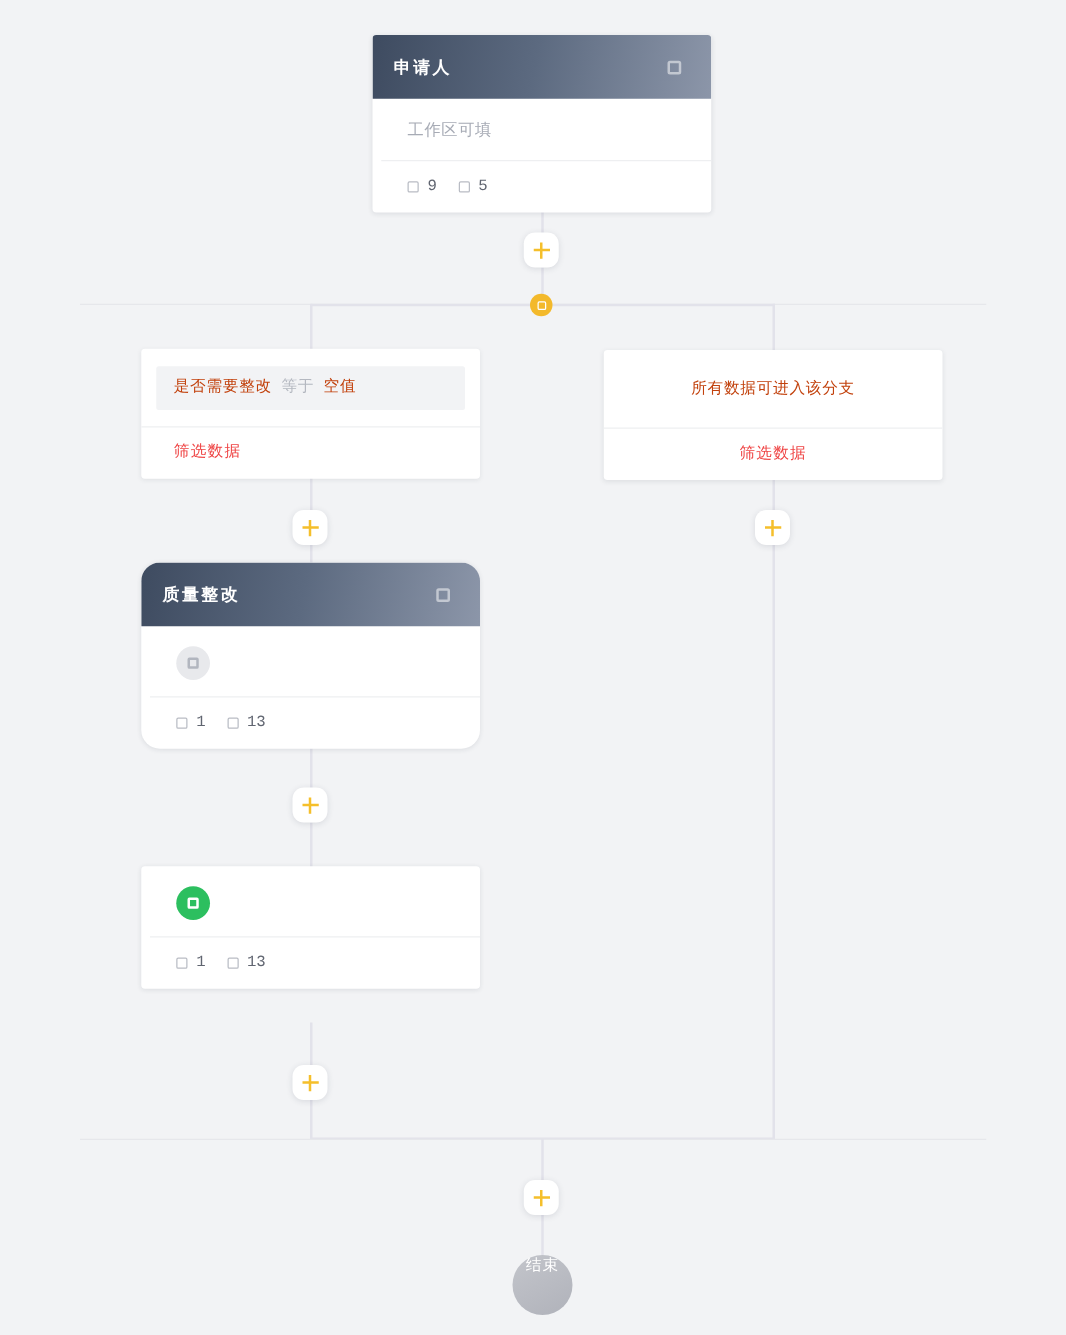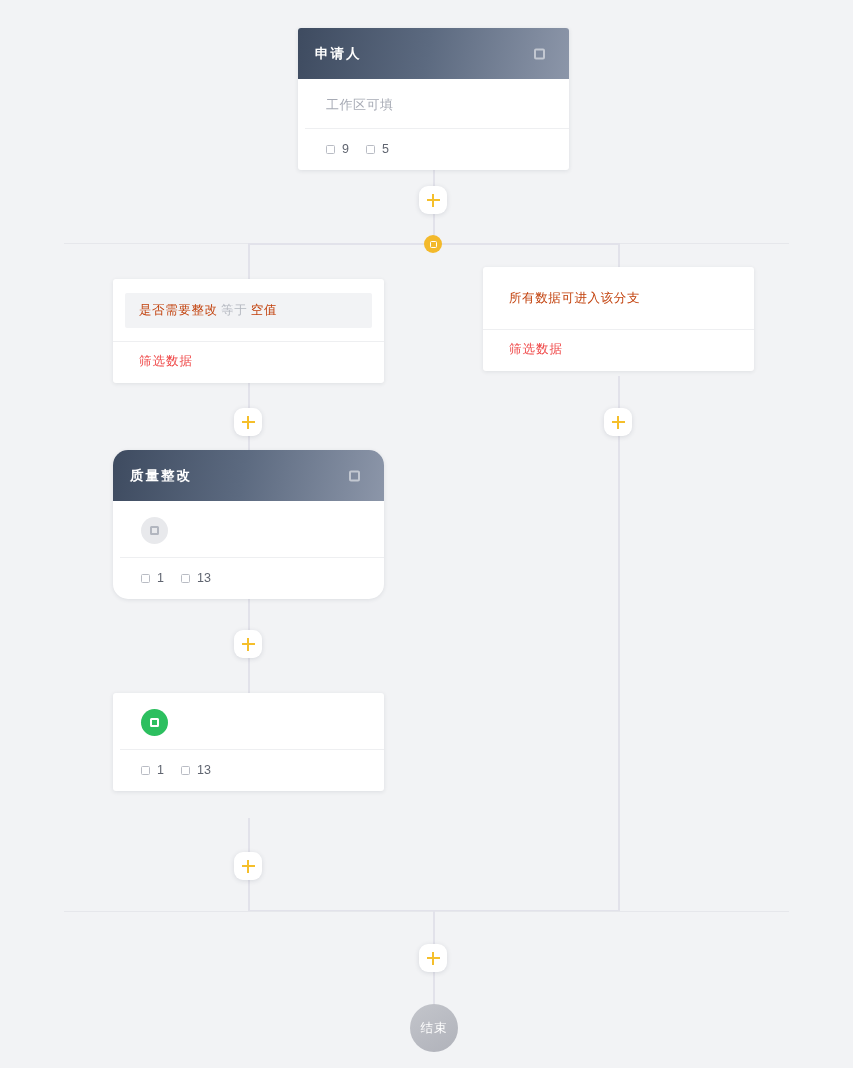--- a/index.html
+++ b/index.html
@@ -10,20 +10,21 @@
     height: 1068px;
     background: #f2f3f5;
     font-family: "Liberation Sans", "DejaVu Sans", sans-serif;
     overflow: hidden;
   }
 
   #canvas {
     position: relative;
     width: 691px;
     height: 1068px;
+    font-family: Liberation Mono, monospace;
   }
 
   
   .vline {
     position: absolute;
     width: 2px;
     background: #e2e2ea;
   }
   .hline {
     position: absolute;
@@ -193,21 +194,20 @@
   }
 
   
   .end-node {
     position: absolute;
     width: 48px;
     height: 48px;
     border-radius: 50%;
     background: linear-gradient(150deg, #c3c5cb 0%, #b0b2ba 100%);
     display: flex;
-    align-items: center;
     justify-content: center;
     cursor: pointer;
   }
   .end-label {
     color: #ffffff;
     font-size: 12.5px;
     letter-spacing: 1px;
   }
 </style>
 </head>
@@ -271,21 +271,21 @@
       <div class="cond-pill">
         <span class="t-dark">是否需要整改</span>
         <span class="t-gray">等于</span>
         <span class="t-dark">空值</span>
       </div>
     </div>
     <div class="cond-divider"></div>
     <div class="cond-action">筛选数据</div>
   </div>
 
-  <div class="cond" style="left:483px; top:267px;">
+  <div class="cond" style="left:483px; top:280px;text-align:center;">
     <div class="cond-top">
       <div class="cond-plain t-dark">所有数据可进入该分支</div>
     </div>
     <div class="cond-divider"></div>
     <div class="cond-action">筛选数据</div>
   </div>
 
   <div class="plus" style="left:234px; top:408px;"></div>
   <div class="plus" style="left:604px; top:408px;"></div>
 

